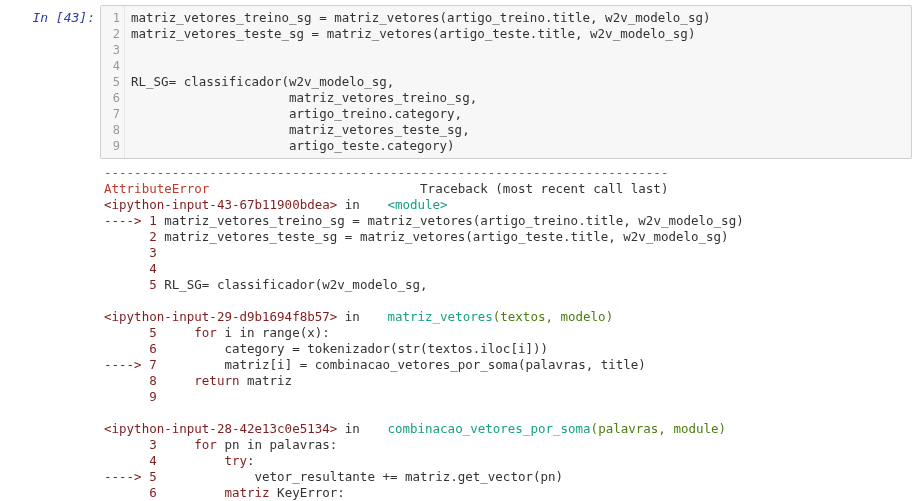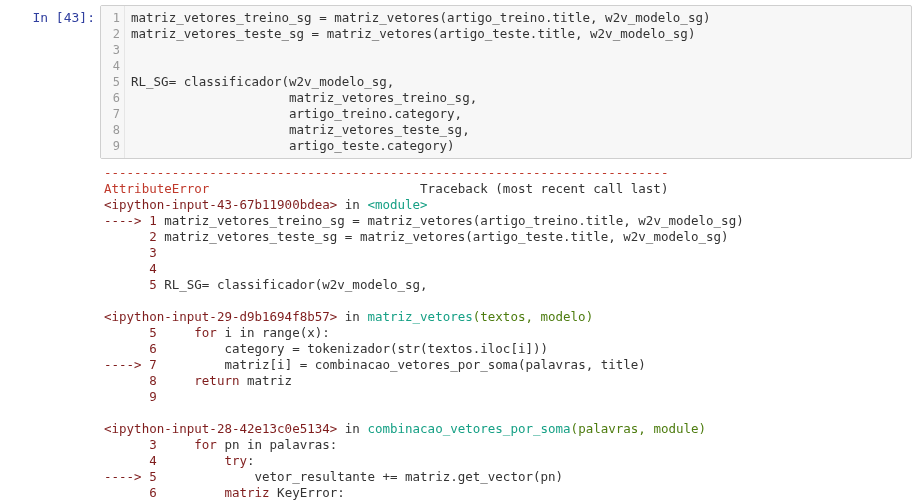--- a/index.html
+++ b/index.html
@@ -14,21 +14,21 @@
       margin-bottom: 2px;
     }
     .prompt-area {
       width: 95px;
       min-width: 95px;
       padding: 5px 5px 0 0;
       text-align: right;
       font-family: monospace;
       font-size: 13px;
     }
-    .in-prompt { color: #303F9F; }
+    .in-prompt { color: #303F9F; font-style: italic; }
     .cell-body { flex: 1; min-width: 0; }
     .input-area {
       display: flex;
       border: 1px solid #cfcfcf;
       background: #f7f7f7;
       border-radius: 2px;
     }
     .gutter {
       background: #f7f7f7;
       border-right: 1px solid #e6e6e6;
@@ -53,21 +53,21 @@
     .output-area {
       padding: 6px 6px 6px 4px;
       font-family: monospace;
       font-size: 12.5px;
       line-height: 16px;
       white-space: pre;
       color: #333;
     }
     .ansi-red { color: #c0392b; }
     .ansi-green { color: #7f1d1d; }
-    .ansi-cyan { color: #16a085; }
+    .ansi-cyan { color: #16a085; margin-left: 20px; }
     .ansi-blue { color: #4d7c0f; }
   </style>
 </head>
 <body>
 
 <div class="cell">
   <div class="prompt-area">
     <span class="in-prompt">In [43]:</span>
   </div>
   <div class="cell-body">

